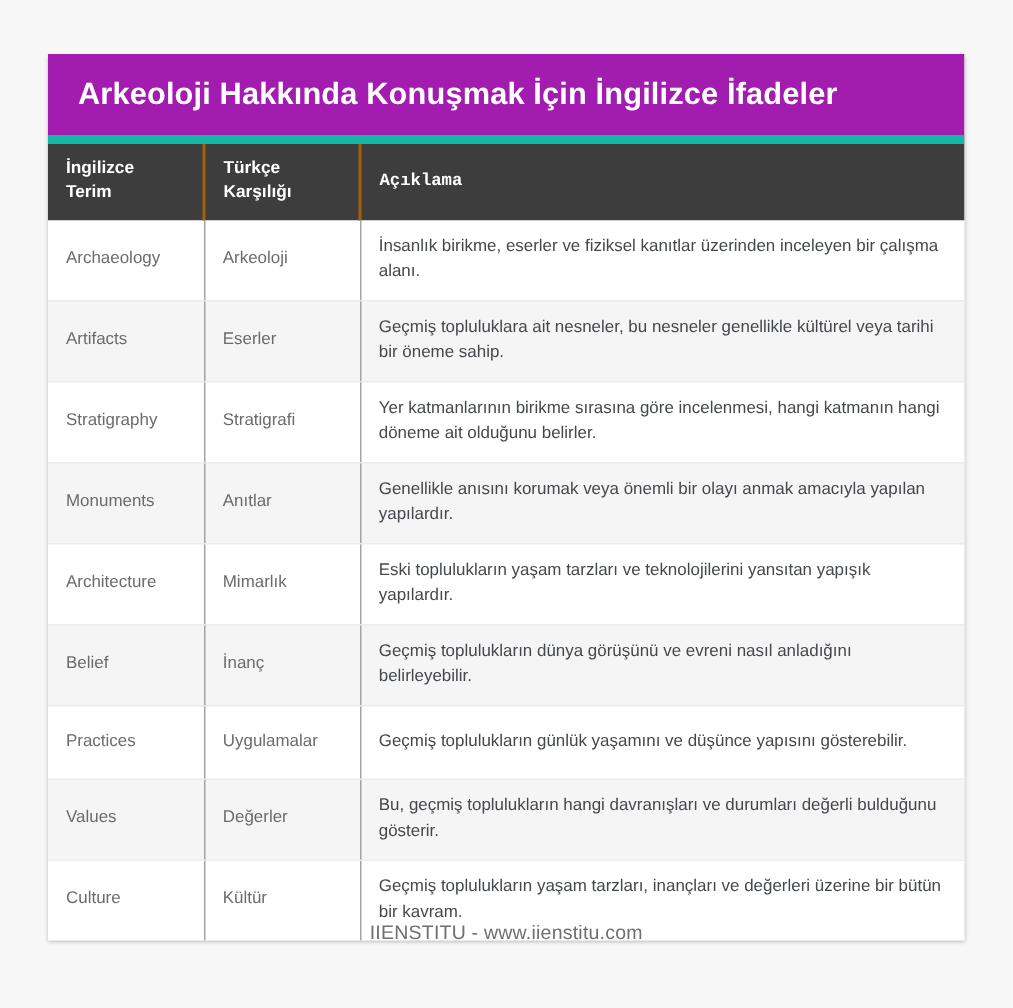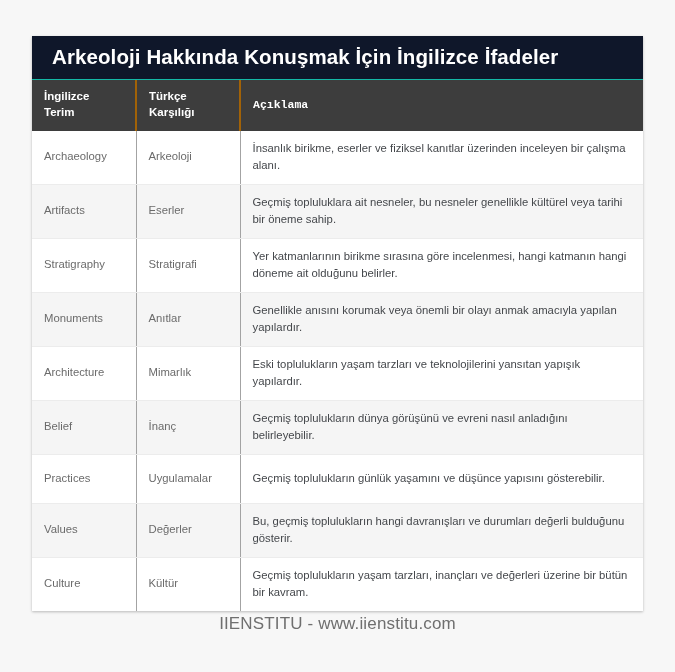--- a/index.html
+++ b/index.html
@@ -27,27 +27,27 @@
     left: 32px;
     top: 36px;
     width: 611px;
     background: #ffffff;
     box-shadow: 0 1px 3px rgba(0,0,0,0.16), 0 1px 2px rgba(0,0,0,0.10);
     overflow: hidden;
   }
 
   
   .title-bar {
-    background: #0f172a;
-    height: 44px;
+    background: #a21caf;
+    height: 60px;
     display: flex;
     align-items: center;
     padding: 0 0 0 20px;
     box-sizing: border-box;
-    border-bottom: 1px solid #14b8a6;
+    border-bottom: 6px solid #14b8a6;
   }
   .title-bar h1 {
     margin: 0;
     font-size: 20.5px;
     font-weight: bold;
     color: #ffffff;
     letter-spacing: 0.1px;
     line-height: 1.1;
     white-space: nowrap;
   }
@@ -98,21 +98,21 @@
   td.tr   { color: #6b6b6b; white-space: nowrap; }
   td.desc { color: #44474b; }
 
   
   .footer {
     position: absolute;
     left: 0;
     top: 614px;
     width: 675px;
     text-align: center;
-    font-size: 17px;
+    font-size: 13px;
     color: #6f6f6f;
     letter-spacing: 0.15px;
   }
 </style>
 </head>
 <body>
 
 <div class="page">
 
   <div class="card">

